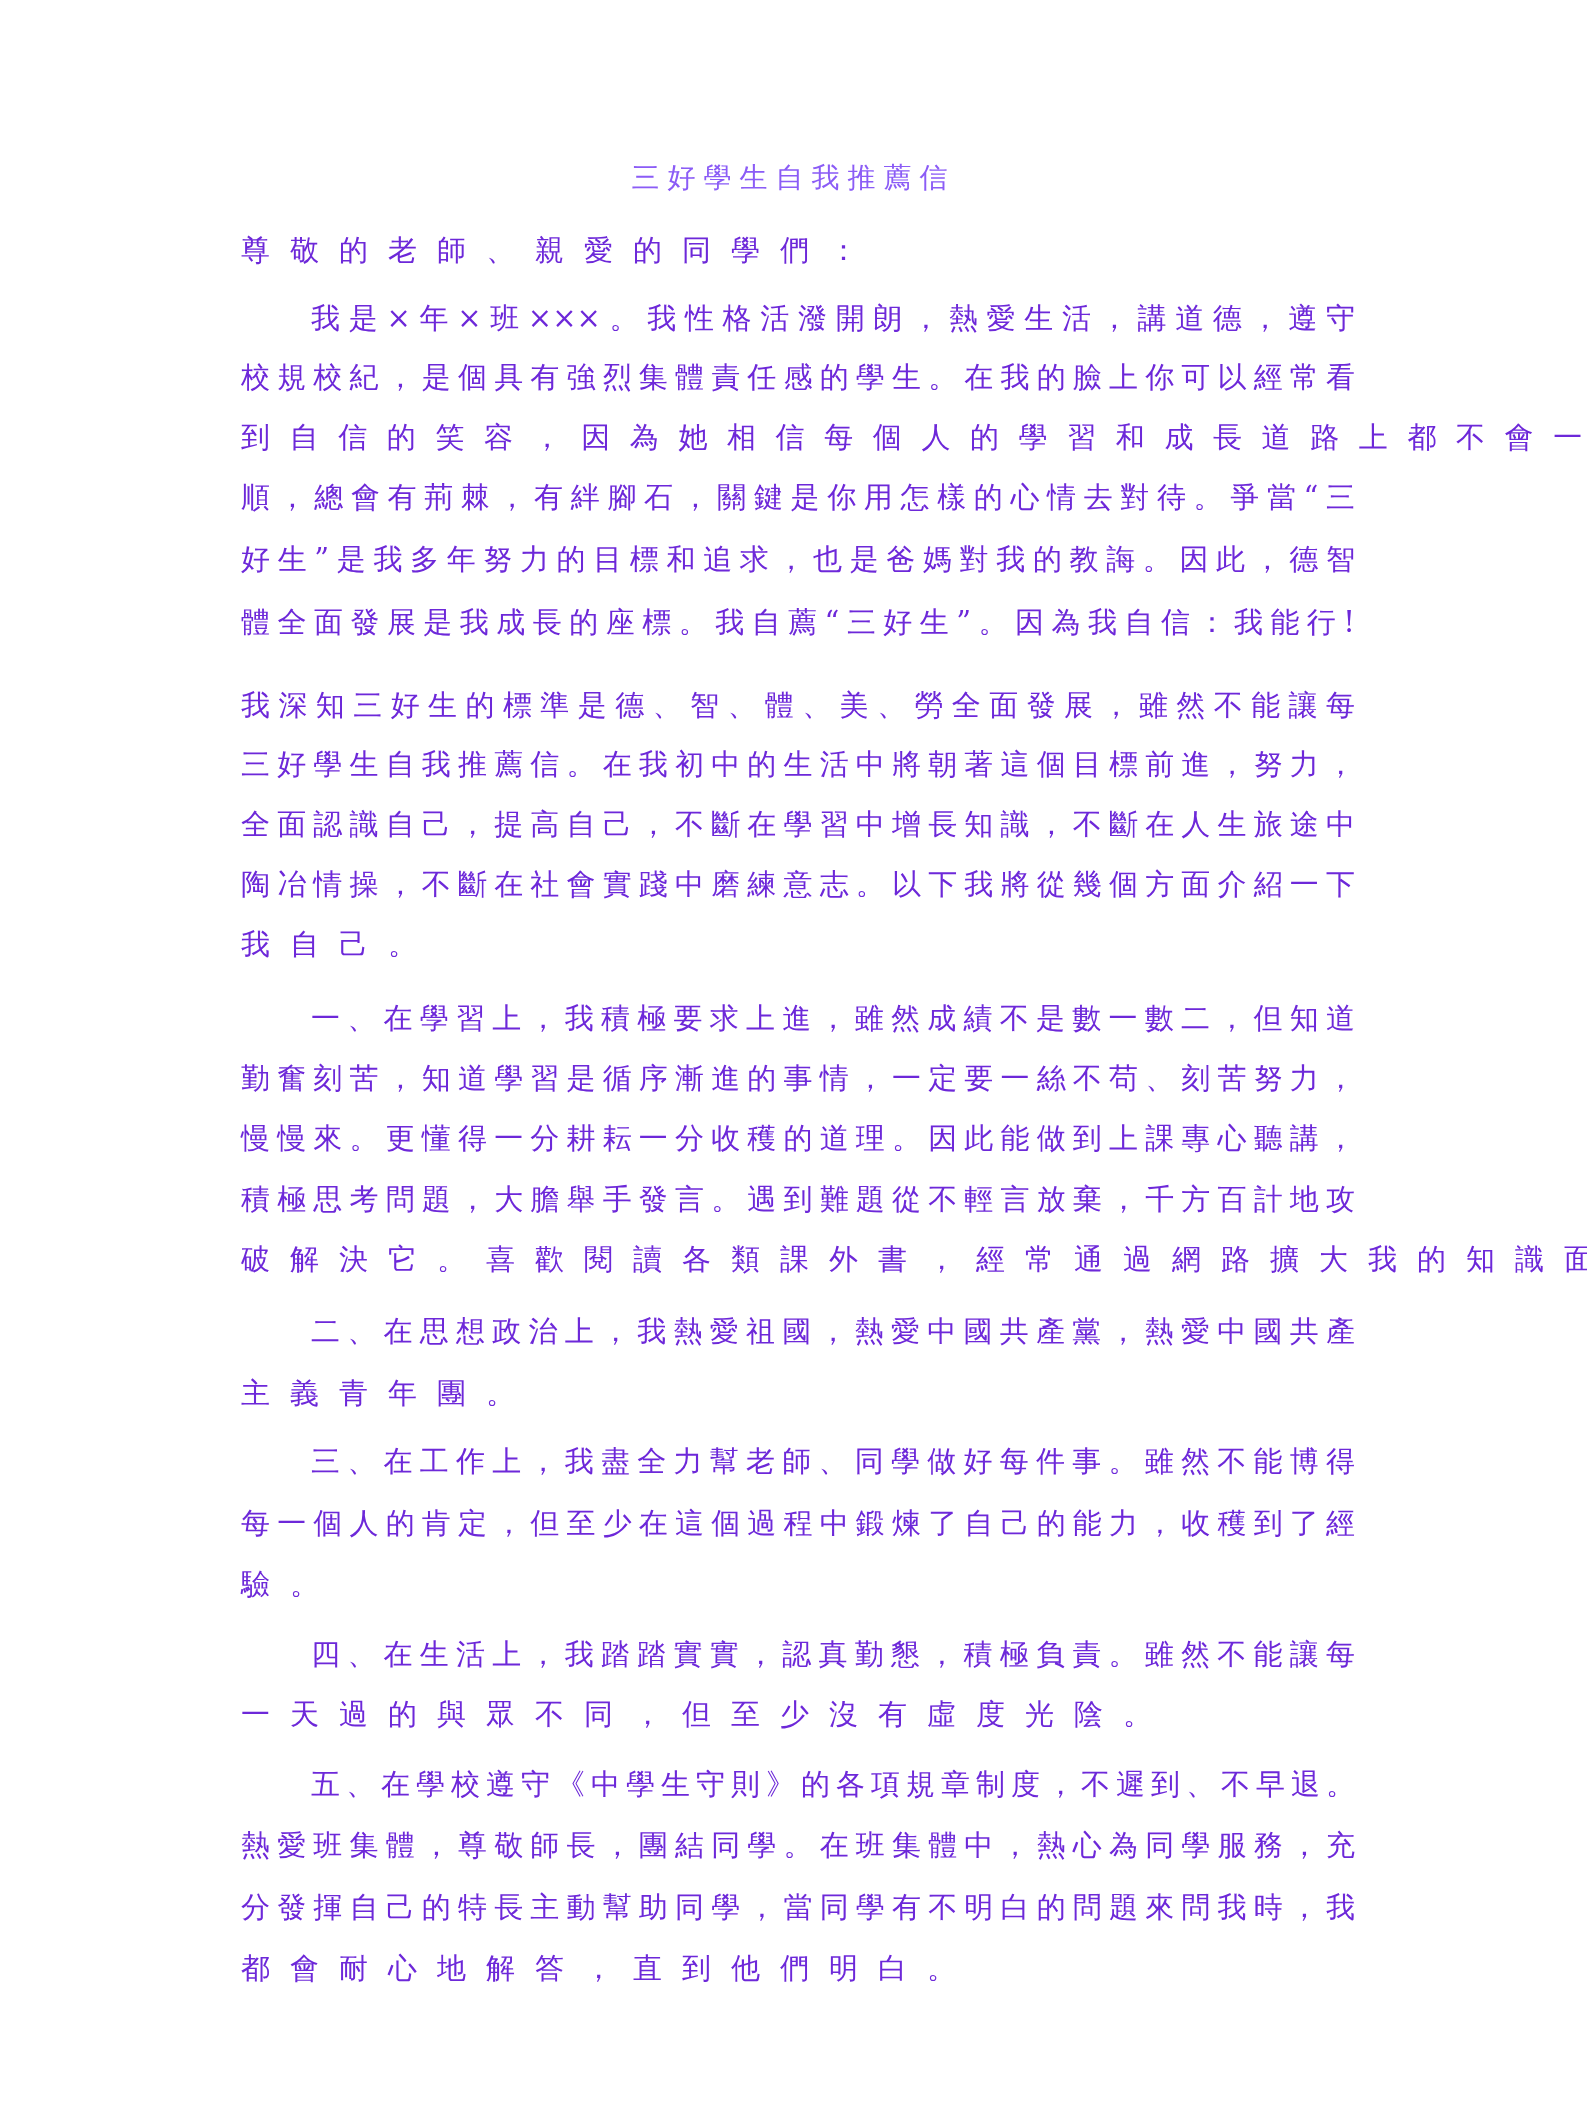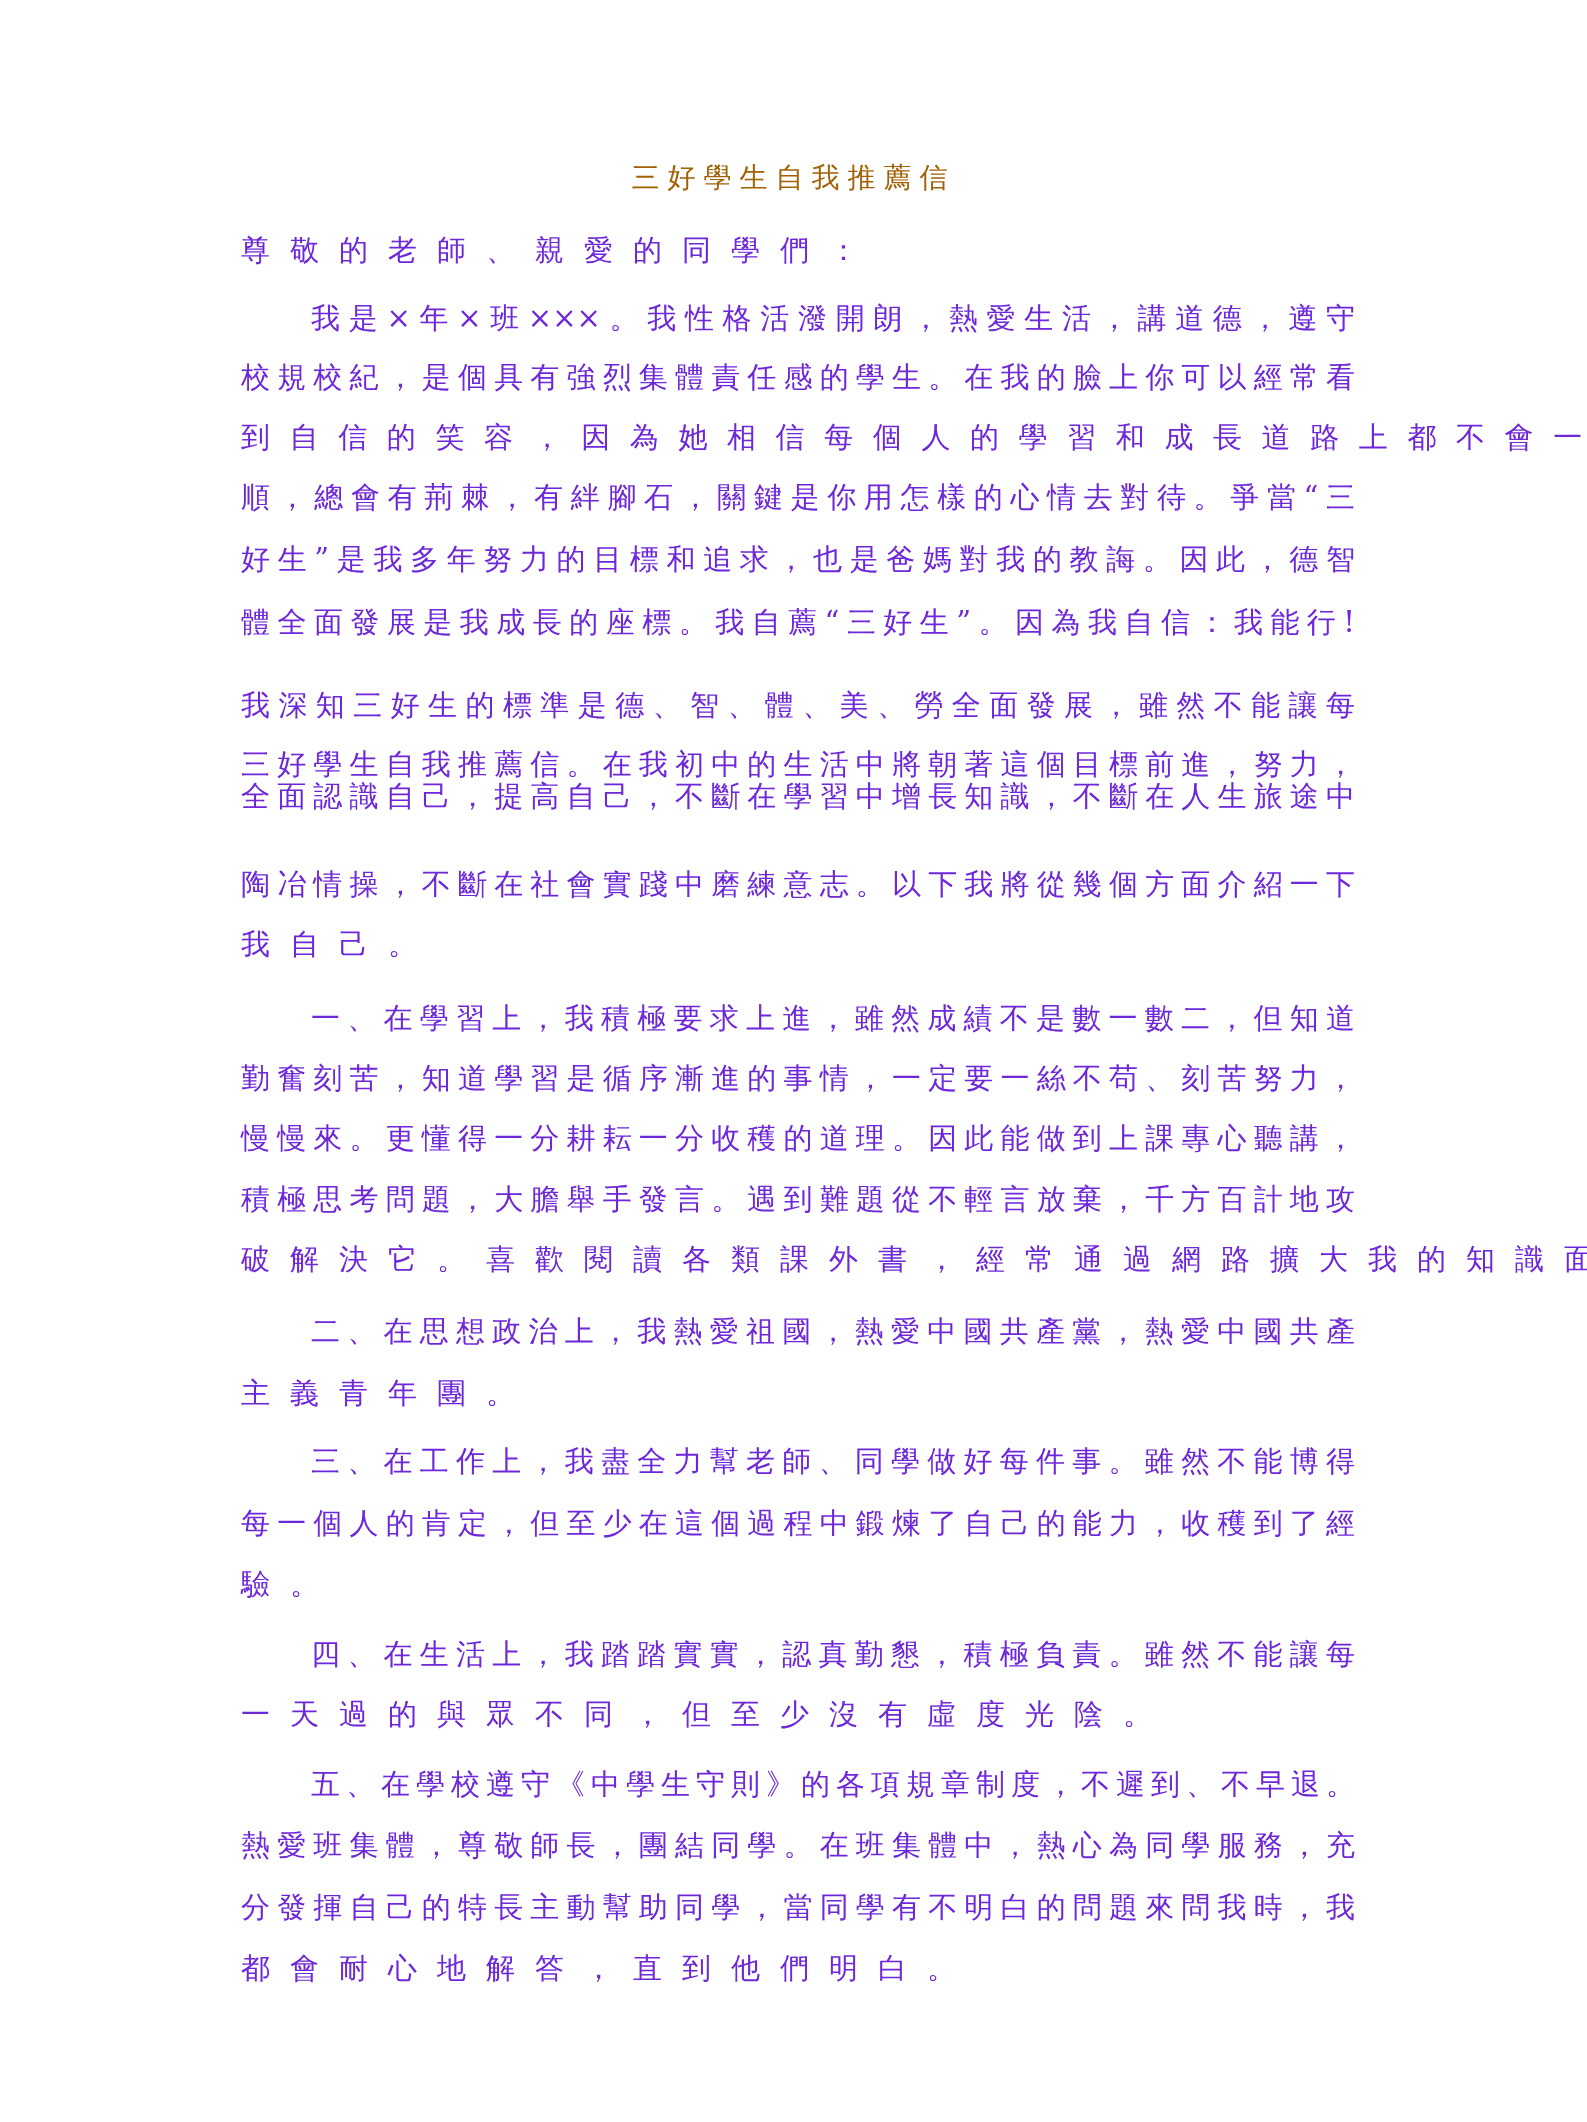--- a/index.html
+++ b/index.html
@@ -1,20 +1,20 @@
 <!DOCTYPE html>
 <html><head>
 <meta charset="utf-8">
 <style>
   html, body { margin:0; padding:0; background:#ffffff; }
   body { width:1587px; height:2122px; position:relative; overflow:hidden;
          font-family:"DejaVu Serif","Liberation Serif",serif; color:#222; }
   .page { position:absolute; left:0; top:0; width:1587px; height:2122px; }
   .title { position:absolute; left:0; width:1587px; top:158px; text-align:center;
-           font-size:28px; letter-spacing:8px; line-height:40px; color:#a16207; }
+           font-size:28px; letter-spacing:8px; line-height:40px; color:#8b5cf6; }
   .line { position:absolute; left:241px; width:1114px; height:40px; line-height:40px;
           font-size:29px; white-space:nowrap; color:#6d28d9; }
   .full { text-align:justify; text-align-last:justify; }
   .part { text-align:left; letter-spacing:20px; }
   .indent { padding-left:70px; box-sizing:border-box; }
 </style>
 </head>
 <body>
 
 <div class="page">
@@ -24,21 +24,21 @@
 
   <div class="line full indent" style="top:298px;">我是×年×班×××。我性格活潑開朗，熱愛生活，講道德，遵守</div>
   <div class="line full" style="top:357px;">校規校紀，是個具有強烈集體責任感的學生。在我的臉上你可以經常看</div>
   <div class="line part" style="top:417px; letter-spacing:19.6px;">到自信的笑容，因為她相信每個人的學習和成長道路上都不會一帆風</div>
   <div class="line full" style="top:477px;">順，總會有荊棘，有絆腳石，關鍵是你用怎樣的心情去對待。爭當“三</div>
   <div class="line full" style="top:539px;">好生”是我多年努力的目標和追求，也是爸媽對我的教誨。因此，德智</div>
   <div class="line full" style="top:602px;">體全面發展是我成長的座標。我自薦“三好生”。因為我自信：我能行!</div>
 
   <div class="line full" style="top:685px;">我深知三好生的標準是德、智、體、美、勞全面發展，雖然不能讓每</div>
   <div class="line full" style="top:744px;">三好學生自我推薦信。在我初中的生活中將朝著這個目標前進，努力，</div>
-  <div class="line full" style="top:776px;">全面認識自己，提高自己，不斷在學習中增長知識，不斷在人生旅途中</div>
+  <div class="line full" style="top:804px;">全面認識自己，提高自己，不斷在學習中增長知識，不斷在人生旅途中</div>
   <div class="line full" style="top:864px;">陶冶情操，不斷在社會實踐中磨練意志。以下我將從幾個方面介紹一下</div>
   <div class="line part" style="top:924px;">我自己。</div>
 
   <div class="line full indent" style="top:998px;">一、在學習上，我積極要求上進，雖然成績不是數一數二，但知道</div>
   <div class="line full" style="top:1058px;">勤奮刻苦，知道學習是循序漸進的事情，一定要一絲不苟、刻苦努力，</div>
   <div class="line full" style="top:1118px;">慢慢來。更懂得一分耕耘一分收穫的道理。因此能做到上課專心聽講，</div>
   <div class="line full" style="top:1179px;">積極思考問題，大膽舉手發言。遇到難題從不輕言放棄，千方百計地攻</div>
   <div class="line part" style="top:1239px;">破解決它。喜歡閱讀各類課外書，經常通過網路擴大我的知識面。</div>
 
   <div class="line full indent" style="top:1311px;">二、在思想政治上，我熱愛祖國，熱愛中國共產黨，熱愛中國共產</div>

